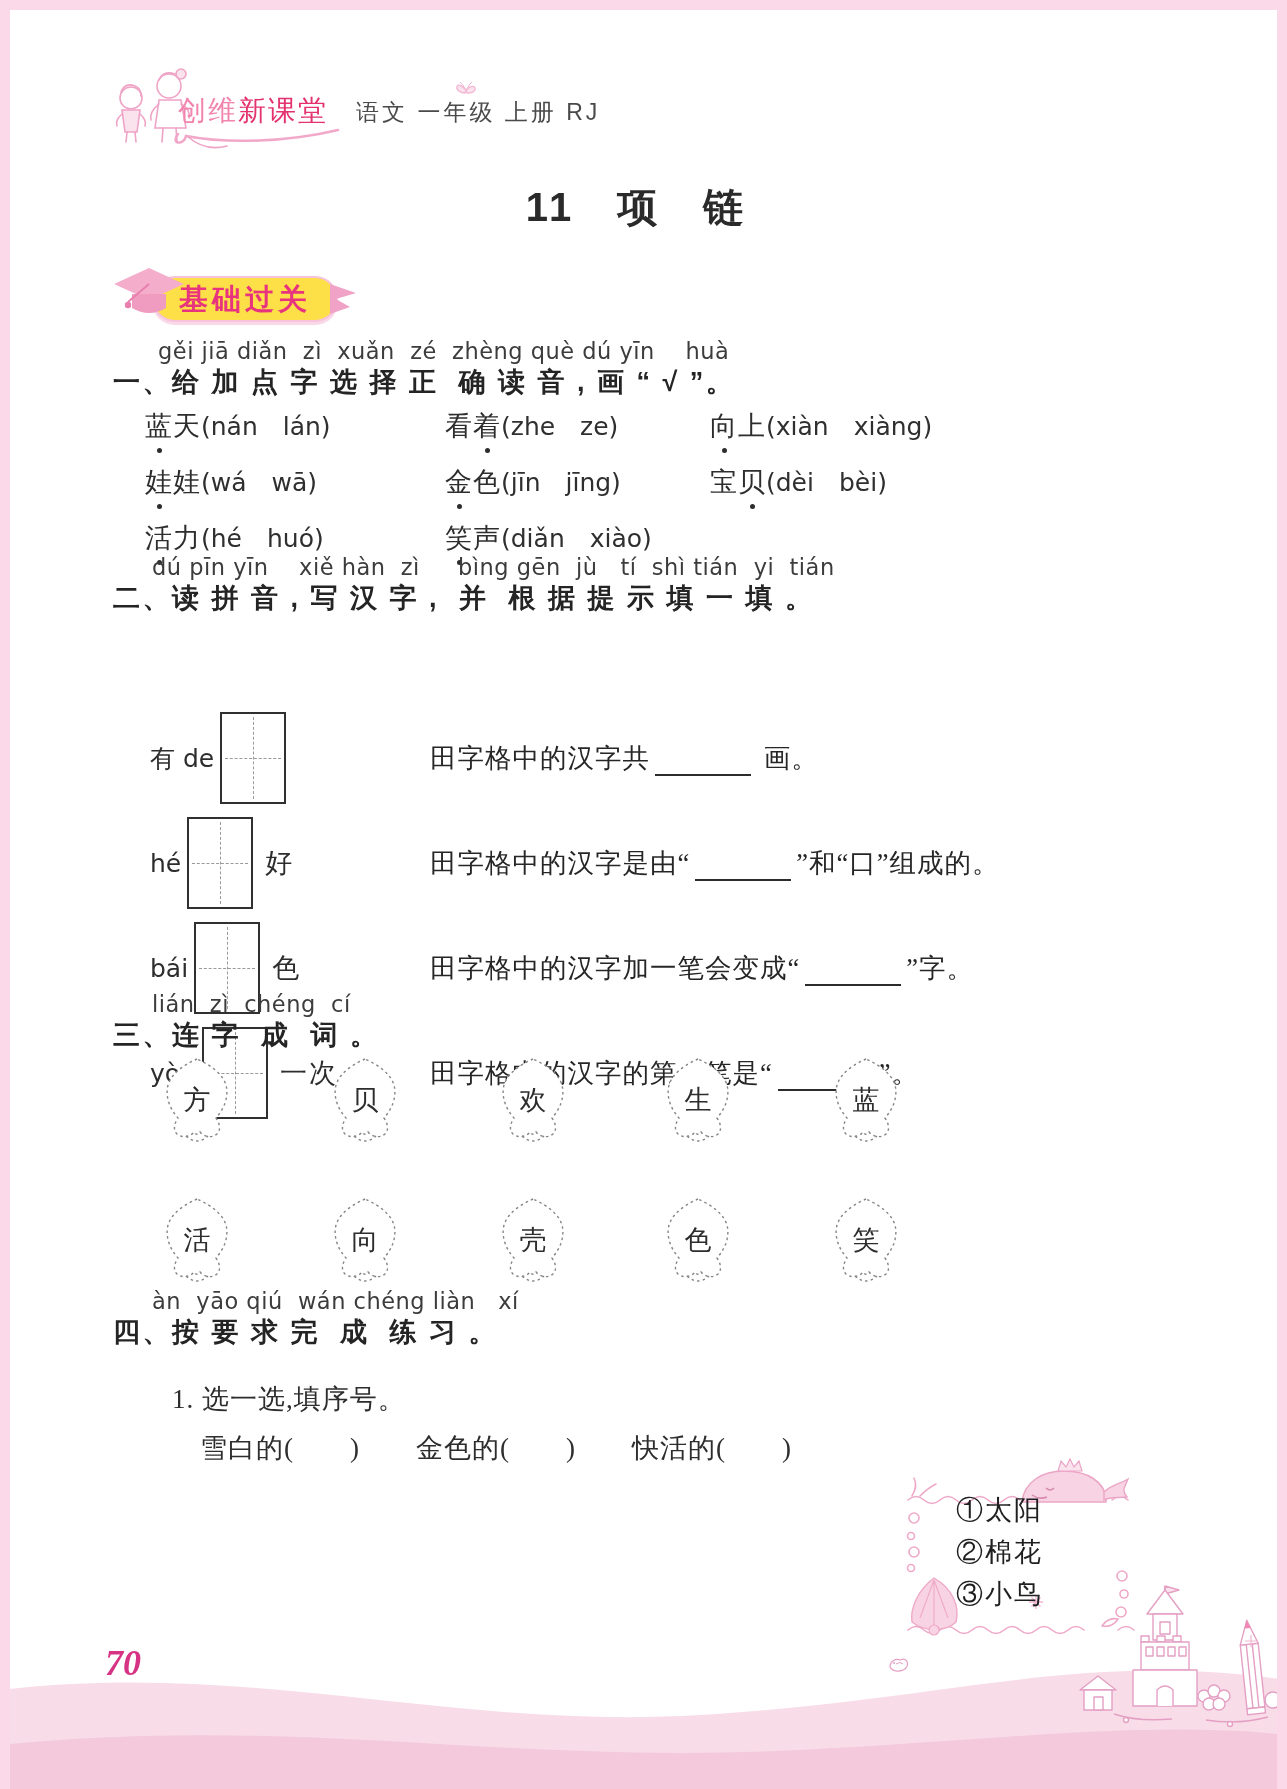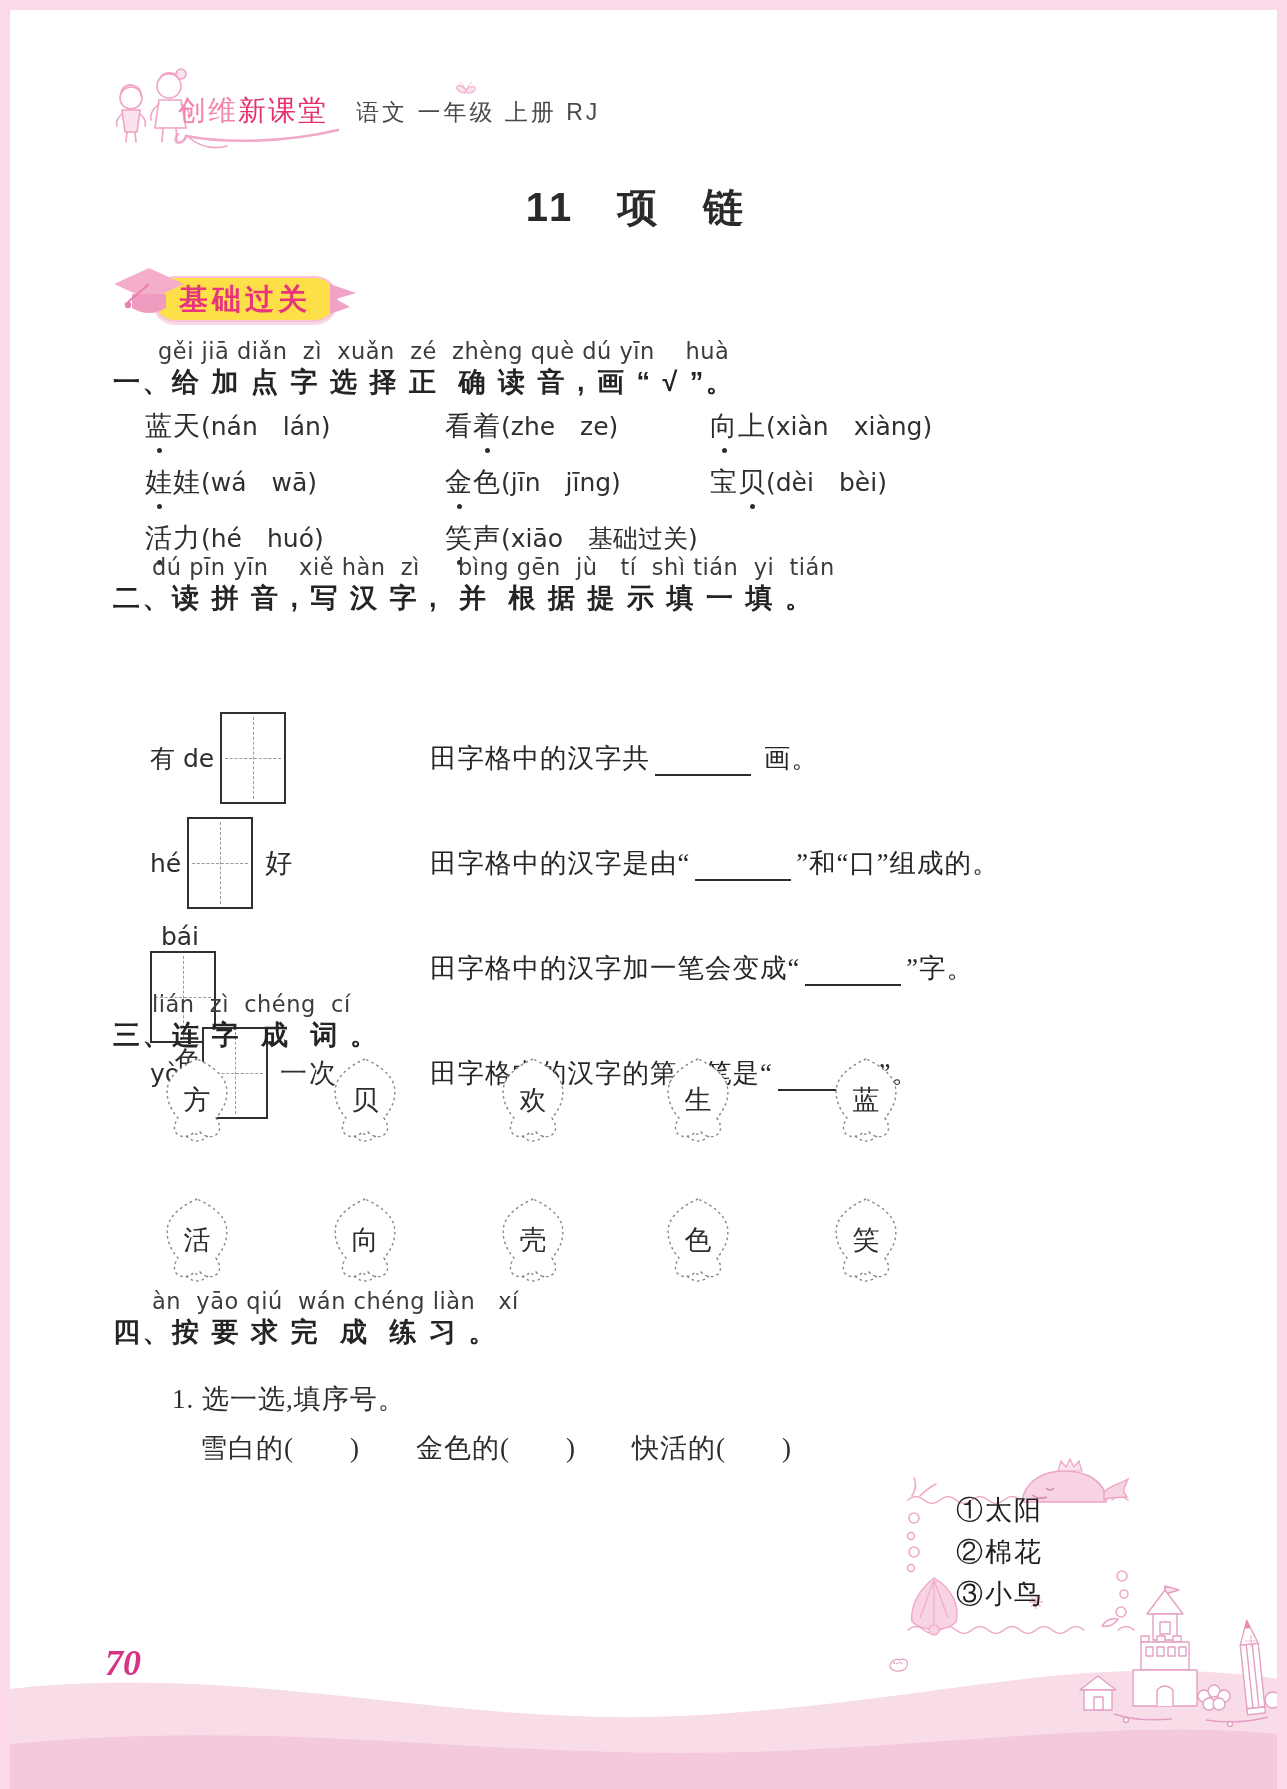--- a/index.html
+++ b/index.html
@@ -119,39 +119,39 @@
 <div class="abs qtitle z5" style="left:113px;top:364px;">一、给 加 点 字 选 择 正  确 读 音 , 画 “ √ ”。</div>
 
 <div class="q1grid">
   <div class="q1cell serif"><span></span><span class="dotchar">蓝</span><span>天</span><span class="opts">(nán　lán)</span></div>
   <div class="q1cell serif"><span>看</span><span class="dotchar">着</span><span></span><span class="opts">(zhe　ze)</span></div>
   <div class="q1cell serif"><span></span><span class="dotchar">向</span><span>上</span><span class="opts">(xiàn　xiàng)</span></div>
   <div class="q1cell serif"><span></span><span class="dotchar">娃</span><span>娃</span><span class="opts">(wá　wā)</span></div>
   <div class="q1cell serif"><span></span><span class="dotchar">金</span><span>色</span><span class="opts">(jīn　jīng)</span></div>
   <div class="q1cell serif"><span>宝</span><span class="dotchar">贝</span><span></span><span class="opts">(dèi　bèi)</span></div>
   <div class="q1cell serif"><span></span><span class="dotchar">活</span><span>力</span><span class="opts">(hé　huó)</span></div>
-  <div class="q1cell serif"><span></span><span class="dotchar">笑</span><span>声</span><span class="opts">(xiāo　基础过关)</span></div>
+  <div class="q1cell serif"><span></span><span class="dotchar">笑</span><span>声</span><span class="opts">(diǎn　xiào)</span></div>
 </div>
 
 <div class="abs pinyin z5" style="left:152px;top:554px;">dú pīn yīn    xiě hàn  zì     bìng gēn  jù   tí  shì tián  yi  tián</div>
 <div class="abs qtitle z5" style="left:113px;top:580px;">二、读 拼 音 , 写 汉 字 ,  并  根 据 提 示 填 一 填 。</div>
 
 <div class="q2row" style="top:712px;">
   <span class="q2lab">有 de</span>
   <div class="tzg"></div>
   <span class="q2suffix serif"></span>
   <span class="q2desc serif"><span>田字格中的汉字共</span><span class="blank"></span><span> 画。</span></span>
 </div>
 <div class="q2row" style="top:817px;">
   <span class="q2lab">hé</span>
   <div class="tzg"></div>
   <span class="q2suffix serif">好</span>
   <span class="q2desc serif"><span>田字格中的汉字是由“</span><span class="blank"></span><span>”和“口”组成的。</span></span>
 </div>
-<div class="q2row" style="top:922px;flex-direction:column;">
+<div class="q2row" style="top:922px;">
   <span class="q2lab">bái</span>
   <div class="tzg"></div>
   <span class="q2suffix serif">色</span>
   <span class="q2desc serif"><span>田字格中的汉字加一笔会变成“</span><span class="blank"></span><span>”字。</span></span>
 </div>
 <div class="q2row" style="top:1027px;">
   <span class="q2lab">yòu</span>
   <div class="tzg"></div>
   <span class="q2suffix serif">一次</span>
   <span class="q2desc serif"><span>田字格中的汉字的第一笔是“</span><span class="blank"></span><span>”。</span></span>

